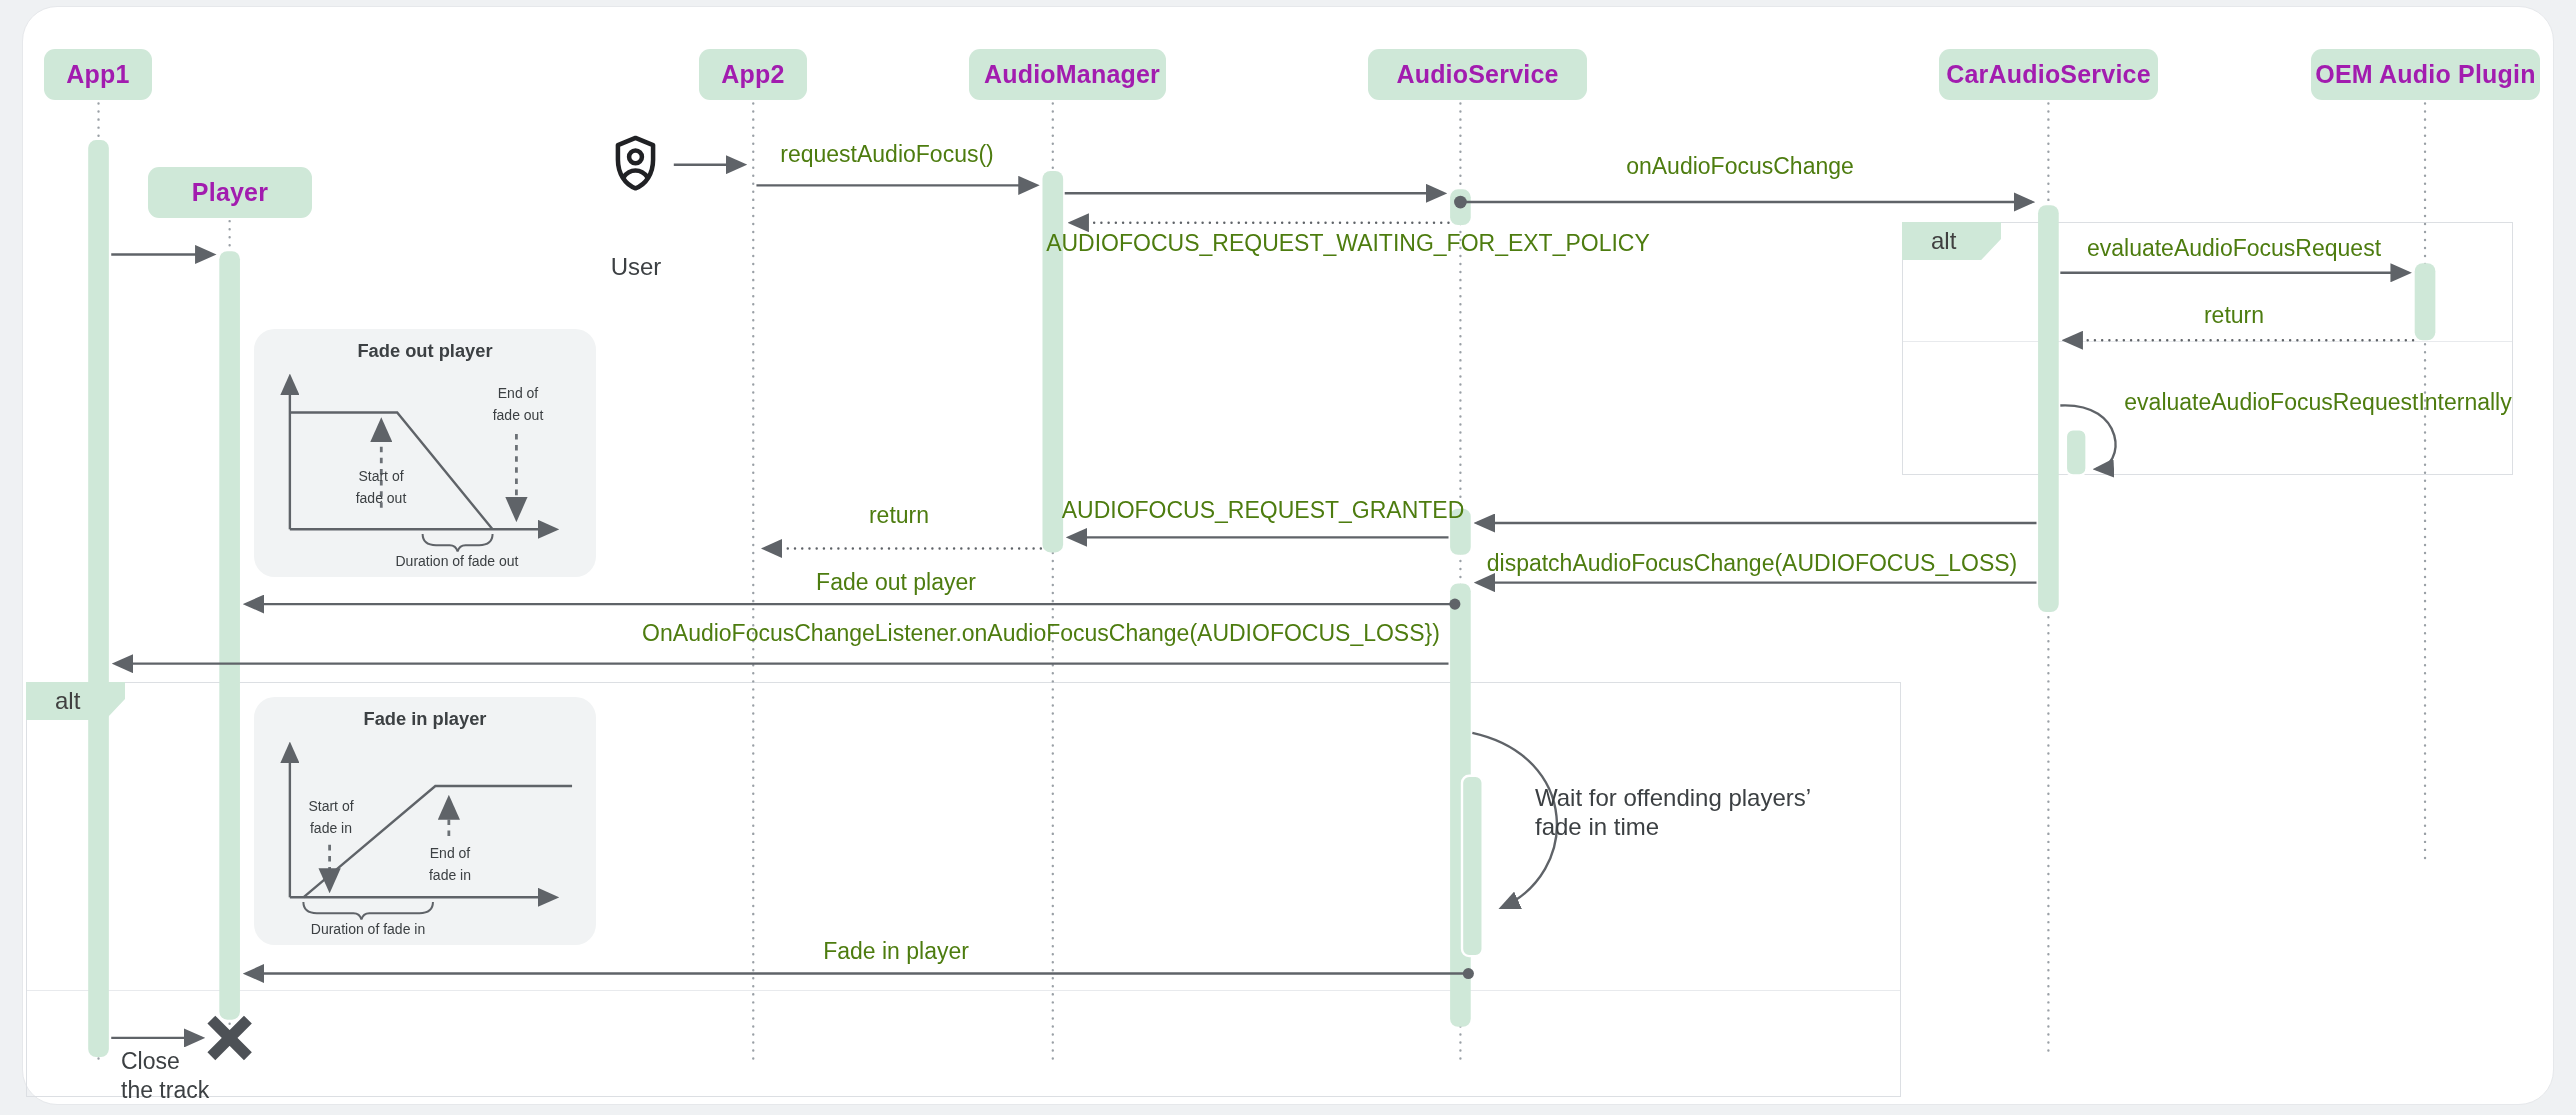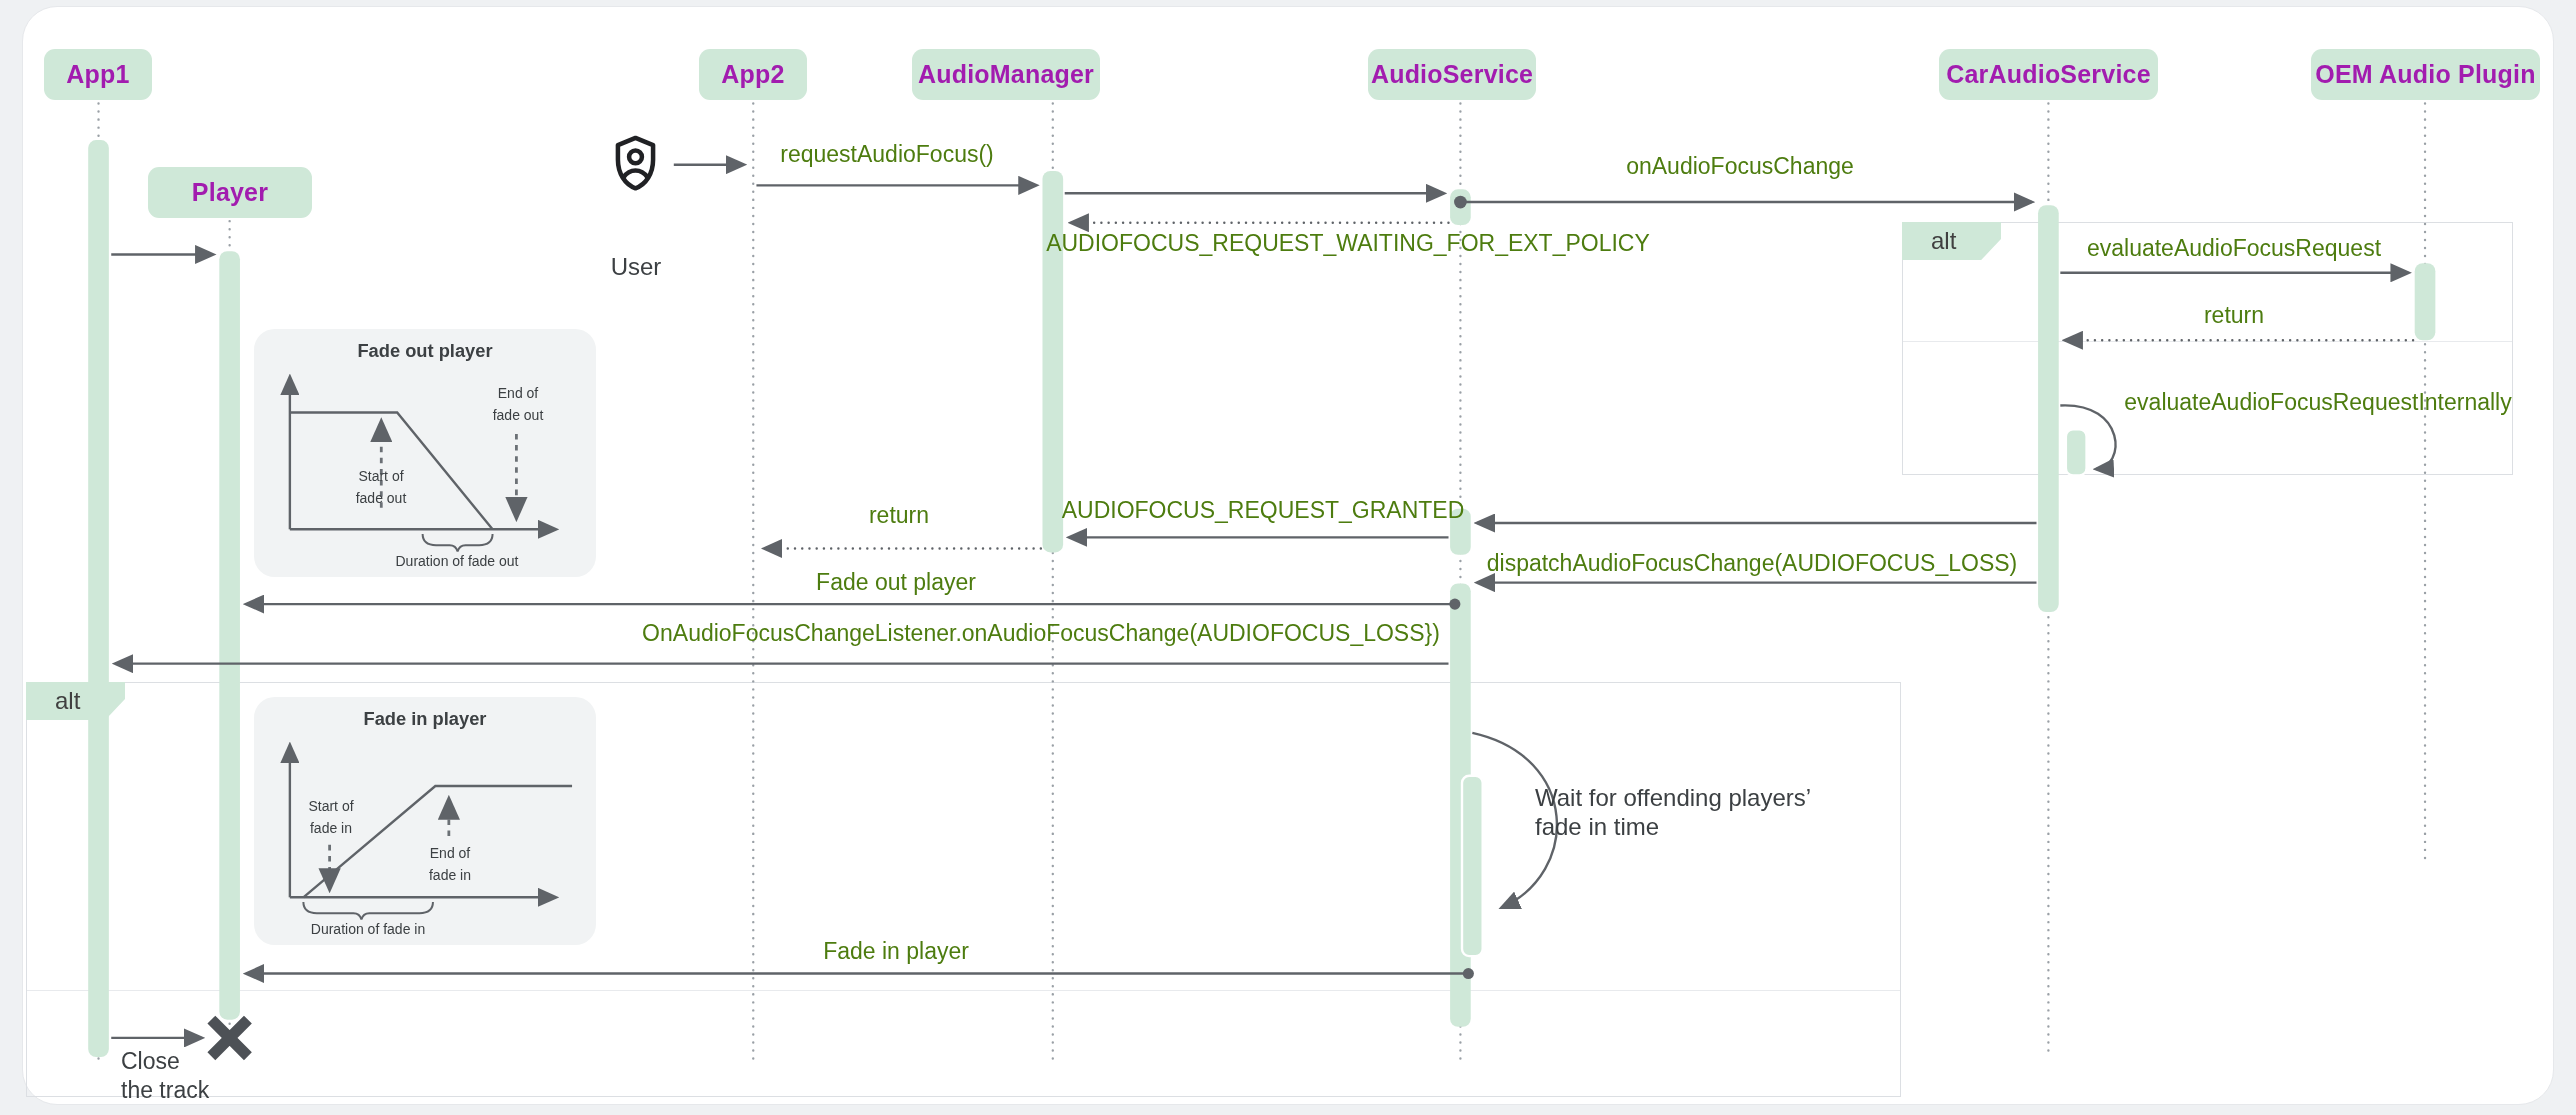--- a/index.html
+++ b/index.html
@@ -159,24 +159,24 @@
 
   <div class="pbox" style="left:44px;top:49px;width:108px;">
       <span>App1</span>
     </div>
   <div class="pbox" style="left:148px;top:167px;width:164px;">
       <span>Player</span>
     </div>
   <div class="pbox" style="left:699px;top:49px;width:108px;">
       <span>App2</span>
     </div>
-  <div class="pbox" style="left:912px;top:49px;width:188px;">
+  <div class="pbox" style="left:969px;top:49px;width:188px;padding-left:9px;">
       <span>AudioManager</span>
     </div>
-  <div class="pbox" style="left:1368px;top:49px;width:168px;">
+  <div class="pbox" style="left:1368px;top:49px;width:219px;">
       <span>AudioService</span>
     </div>
   <div class="pbox" style="left:1939px;top:49px;width:219px;">
       <span>CarAudioService</span>
     </div>
   <div class="pbox" style="left:2311px;top:49px;width:229px;">
       <span>OEM Audio Plugin</span>
     </div>
 
   <div class="msg" style="left:887px;top:141px;">requestAudioFocus()</div>

